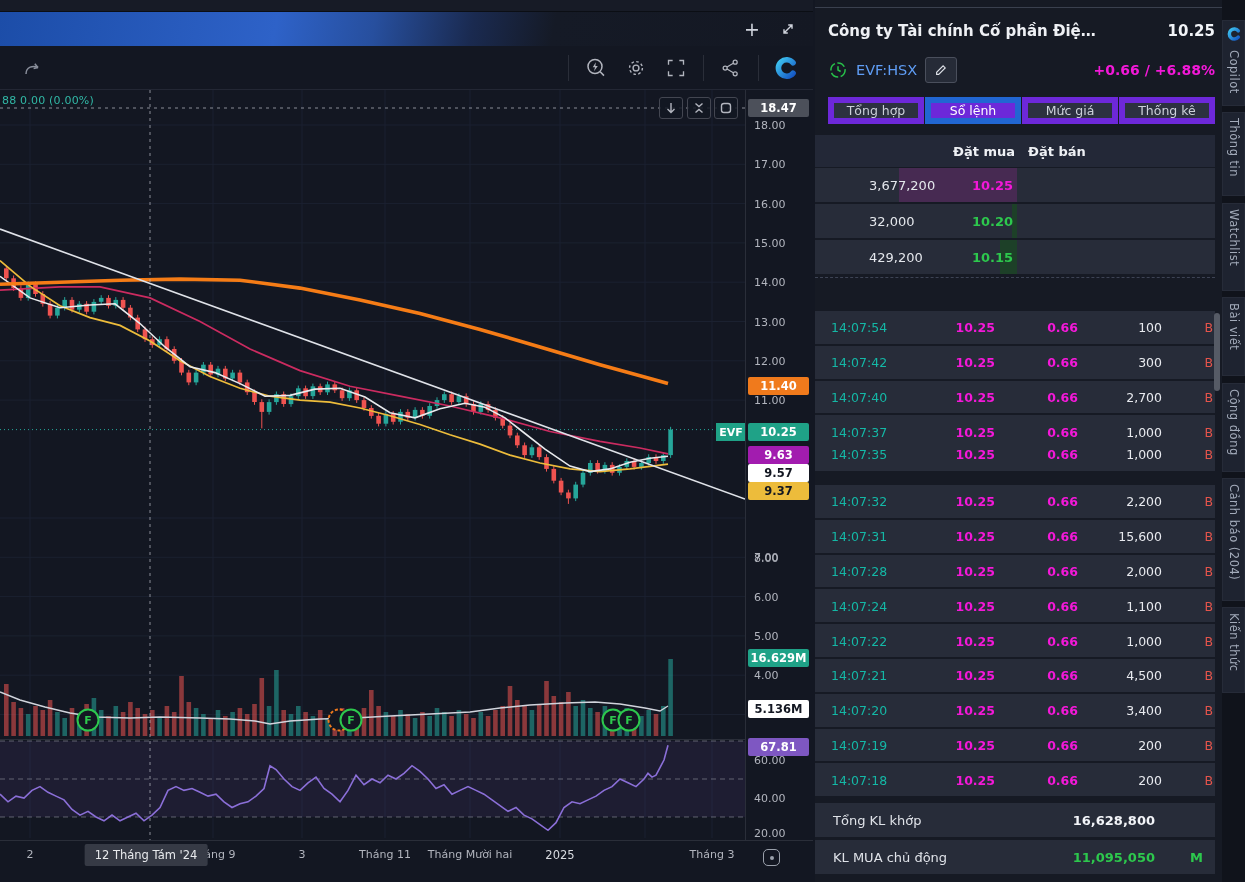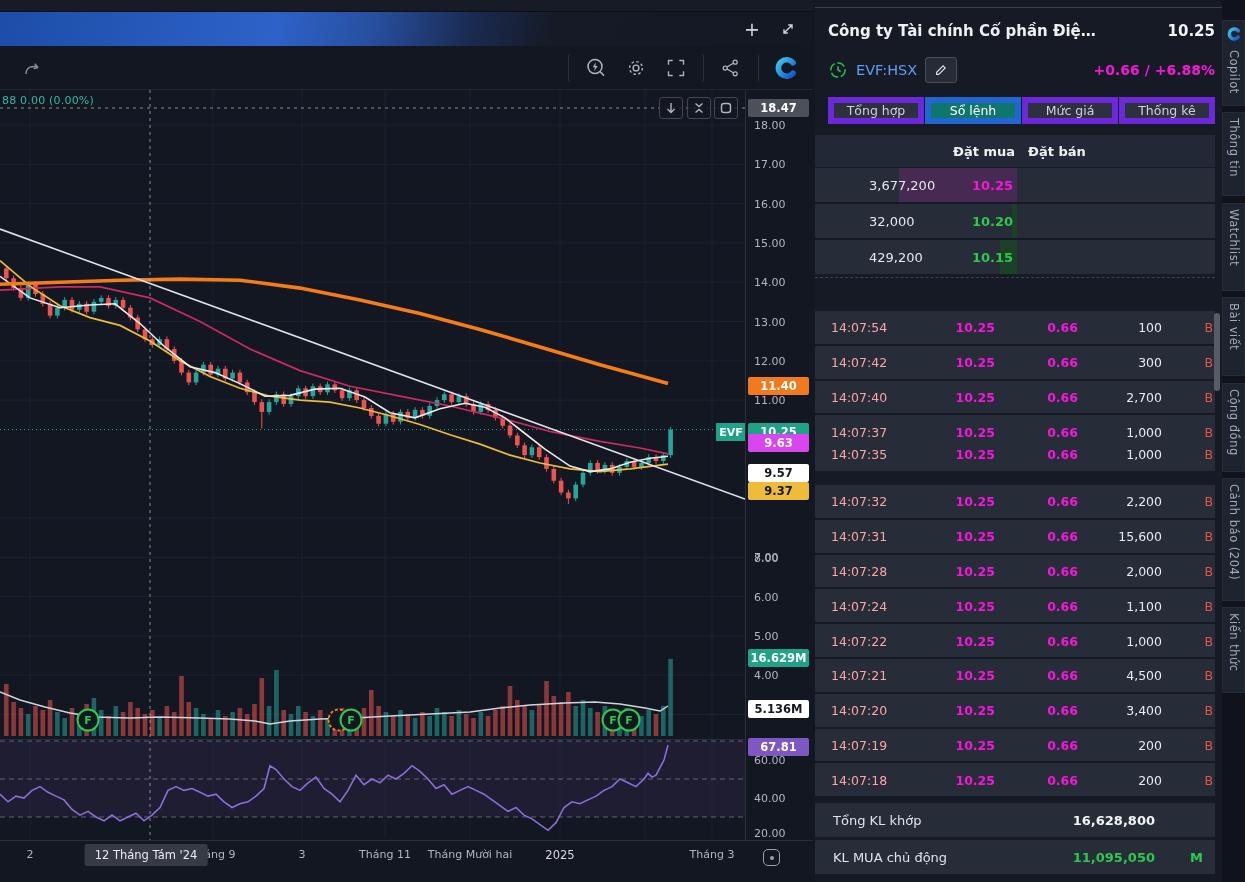--- a/index.html
+++ b/index.html
@@ -51,37 +51,37 @@
   .p-title{font-size:15px;font-weight:bold;color:#eef0f4;white-space:nowrap;overflow:hidden;}
   .p-price{margin-left:auto;font-size:15px;font-weight:bold;color:#f2f4f8;}
   .p-sym-row{position:absolute;left:13px;right:7px;top:55px;height:30px;display:flex;align-items:center;gap:8px;}
   .p-symbol{font-size:14.5px;color:#5f9df5;}
   .edit-btn{width:32px;height:26px;border:1px solid #4a4f5c;border-radius:3px;background:#262b37;
     display:flex;align-items:center;justify-content:center;cursor:pointer;}
   .p-change{margin-left:auto;font-size:14px;font-weight:bold;color:#f318d8;}
   .p-tabs{position:absolute;left:13px;right:7px;top:97px;height:27px;display:flex;gap:1px;}
   .p-tab{flex:1;background:#2c3140;color:#ccd1da;font-size:12.5px;display:flex;align-items:center;justify-content:center;
     cursor:pointer;border:6px solid #6d28d9;}
-  .p-tab.active{background:#0f766e;border-color:#2166d2;color:#fff;}
+  .p-tab.active{background:#6d28d9;border-color:#2166d2;color:#fff;}
 
   .depth-header{position:absolute;left:0;right:7px;top:135px;height:32px;background:#232837;display:flex;align-items:center;}
   .dh-buy{position:absolute;right:200px;font-weight:bold;color:#eef0f4;font-size:13px;}
   .dh-sell{position:absolute;left:213px;font-weight:bold;color:#eef0f4;font-size:13px;}
   .depth-row{position:absolute;left:0;right:7px;height:34px;background:#272c39;}
   .depth-row .vol{position:absolute;left:18px;top:50%;transform:translateY(-50%);color:#e4e7ec;font-size:13px;margin-left:36px;}
   .depth-row .bar{position:absolute;top:0;height:100%;}
   .depth-row .price{position:absolute;right:calc(100% - 198px);top:50%;transform:translateY(-50%);
     font-size:13px;font-weight:bold;}
   .dashed-sep{position:absolute;left:0;right:7px;top:277px;border-top:1px dashed #3d4354;}
 
   .khop-header{position:absolute;left:0;right:7px;top:281px;height:29px;}
   .khop-header span{position:absolute;top:50%;transform:translateY(-50%);font-weight:bold;color:#eef0f4;font-size:13px;}
   .trade-row{position:absolute;left:0;right:7px;height:32.8px;background:#272c39;font-size:12.5px;}
   .trade-row span{position:absolute;top:50%;transform:translateY(-50%);}
-  .tr-time{left:16px;color:#fca5a5;}
+  .tr-time{left:16px;color:#14b8a6;}
   .tr-price{right:calc(100% - 180px);color:#f318d8;font-weight:bold;}
   .tr-chg{right:calc(100% - 263px);color:#f318d8;font-weight:bold;}
   .tr-kl{right:calc(100% - 347px);color:#e8eaef;}
   .tr-side{right:calc(100% - 398px);color:#e5544b;}
   .scroll-thumb{position:absolute;left:399px;top:313px;width:6px;height:78px;background:#565b66;border-radius:3px;cursor:pointer;}
 
   .foot-row{position:absolute;left:0;right:7px;height:34px;background:#272c39;font-size:13px;}
   .foot-row .fl{position:absolute;left:18px;top:50%;transform:translateY(-50%);color:#dfe2e8;}
   .foot-row .fv{position:absolute;right:60px;top:50%;transform:translateY(-50%);font-weight:bold;color:#f2f4f8;}
   .foot-row .fv.green{color:#2dc84d;}
@@ -520,21 +520,21 @@
         <span class="tick" style="top: 467.3px;">7.00</span>
         <span class="tick" style="top: 506.6px;">6.00</span>
         <span class="tick" style="top: 545.9px;">5.00</span>
         <span class="tick" style="top: 585.2px;">4.00</span>
         <span class="tick" style="top: 670px;">60.00</span>
         <span class="tick" style="top: 708px;">40.00</span>
         <span class="tick" style="top: 743px;">20.00</span>
         <div class="chip" style="top: 18px; background: rgb(76, 80, 90); color: rgb(255, 255, 255);">18.47</div>
         <div class="chip" style="top: 296px; background: rgb(240, 122, 28); color: rgb(255, 255, 255);">11.40</div>
         <div class="chip" style="top: 342px; background: rgb(31, 162, 135); color: rgb(255, 255, 255);">10.25</div>
-        <div class="chip" style="top: 353px; background: #d946ef; color: rgb(255, 255, 255);">9.63</div>
+        <div class="chip" style="top: 365px; background: #a21caf; color: rgb(255, 255, 255);">9.63</div>
         <div class="chip" style="top: 383px; background: rgb(255, 255, 255); color: rgb(19, 23, 34);">9.57</div>
         <div class="chip" style="top: 401px; background: rgb(237, 188, 59); color: rgb(19, 23, 34);">9.37</div>
         <div class="chip" style="top: 568px; background: rgb(31, 162, 135); color: rgb(255, 255, 255);">16.629M</div>
         <div class="chip" style="top: 619px; background: rgb(255, 255, 255); color: rgb(19, 23, 34);">5.136M</div>
         <div class="chip" style="top: 657px; background: rgb(126, 87, 194); color: rgb(255, 255, 255);">67.81</div>
       </div>
 
     <div class="time-axis" id="time-axis">
       <div class="ta-icon">
           <i></i>

